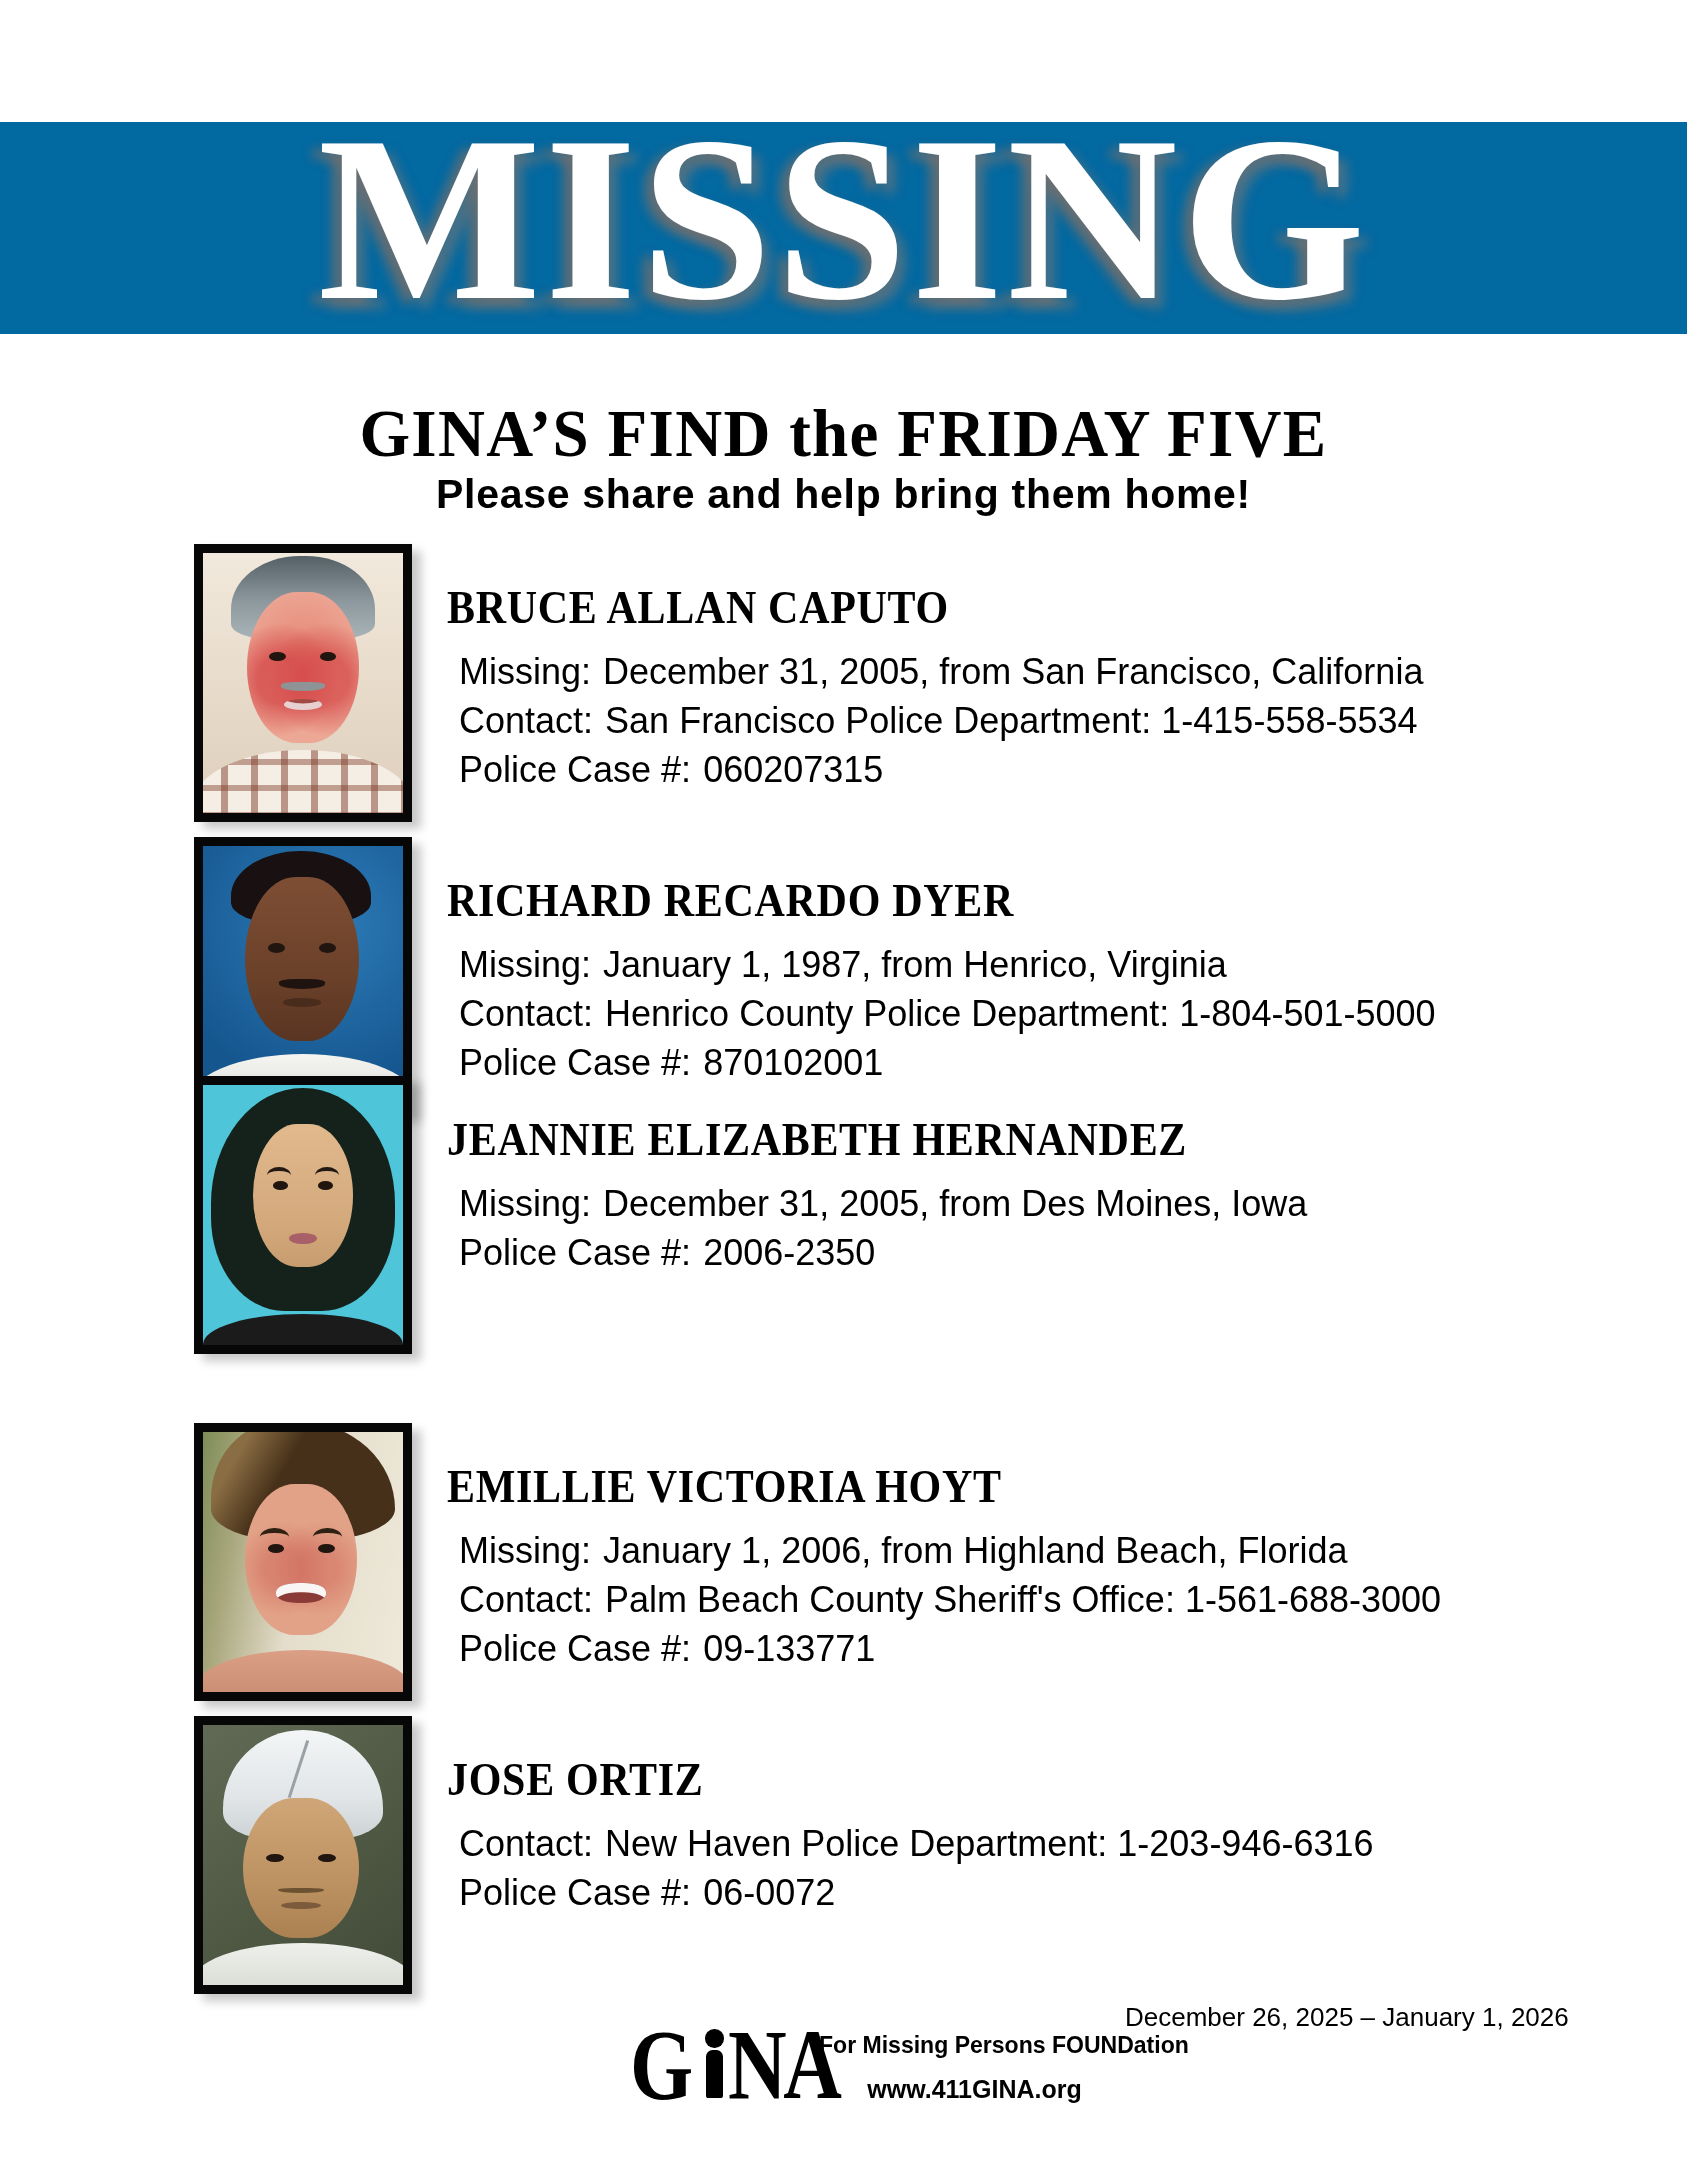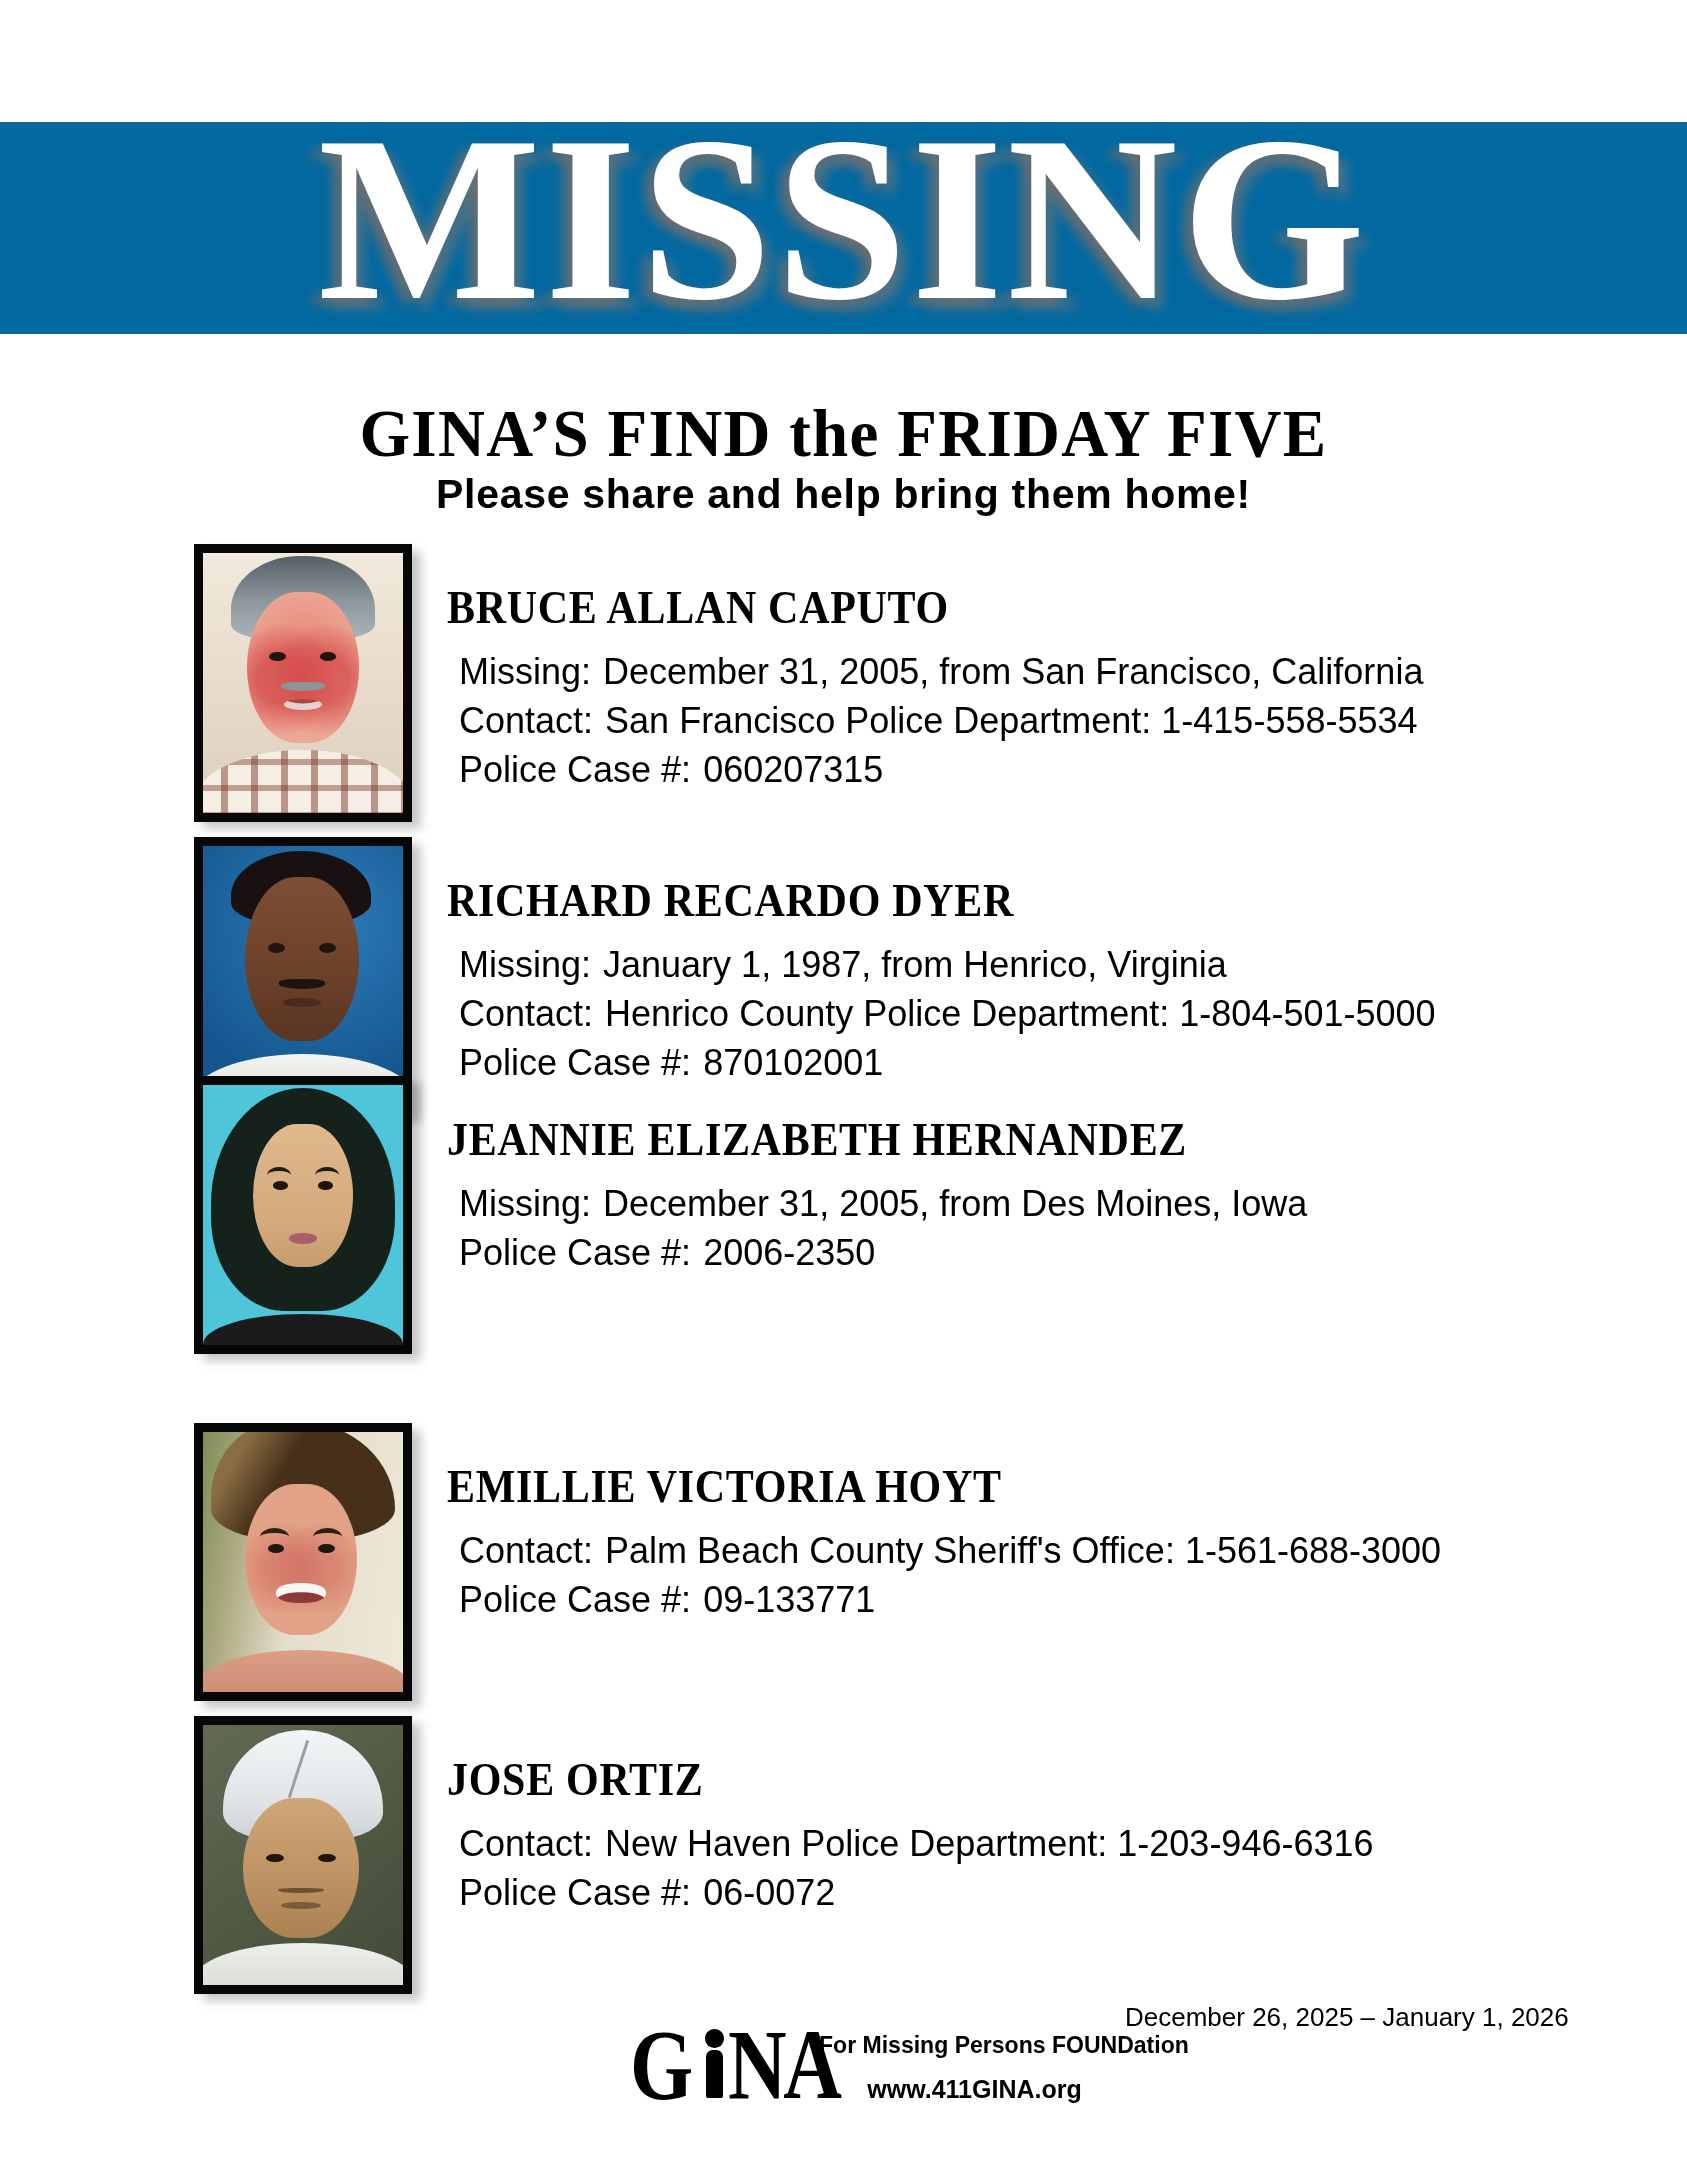--- a/index.html
+++ b/index.html
@@ -299,20 +299,21 @@
           <span class="brow r"></span>
           <span class="eye l"></span>
           <span class="eye r"></span>
           <span class="mouth"></span>
         </div>
         <div class="shape torso"></div>
       </div>
     </div>
     <div class="info">
       <h2 class="person-name">EMILLIE VICTORIA HOYT</h2>
+      <div class="detail"><span class="lbl">Missing:</span><span>January 1, 2006, from Highland Beach, Florida</span></div>
       <div class="detail"><span class="lbl">Contact:</span><span>Palm Beach County Sheriff's Office: 1-561-688-3000</span></div>
       <div class="detail"><span class="lbl">Police Case #:</span><span>09-133771</span></div>
     </div>
   </section>
 
   <section class="entry e5">
     <div class="photo p5" aria-label="Man wearing white durag and white shirt on dark green background">
       <div class="ph">
         <div class="durag"></div>
         <div class="face">

